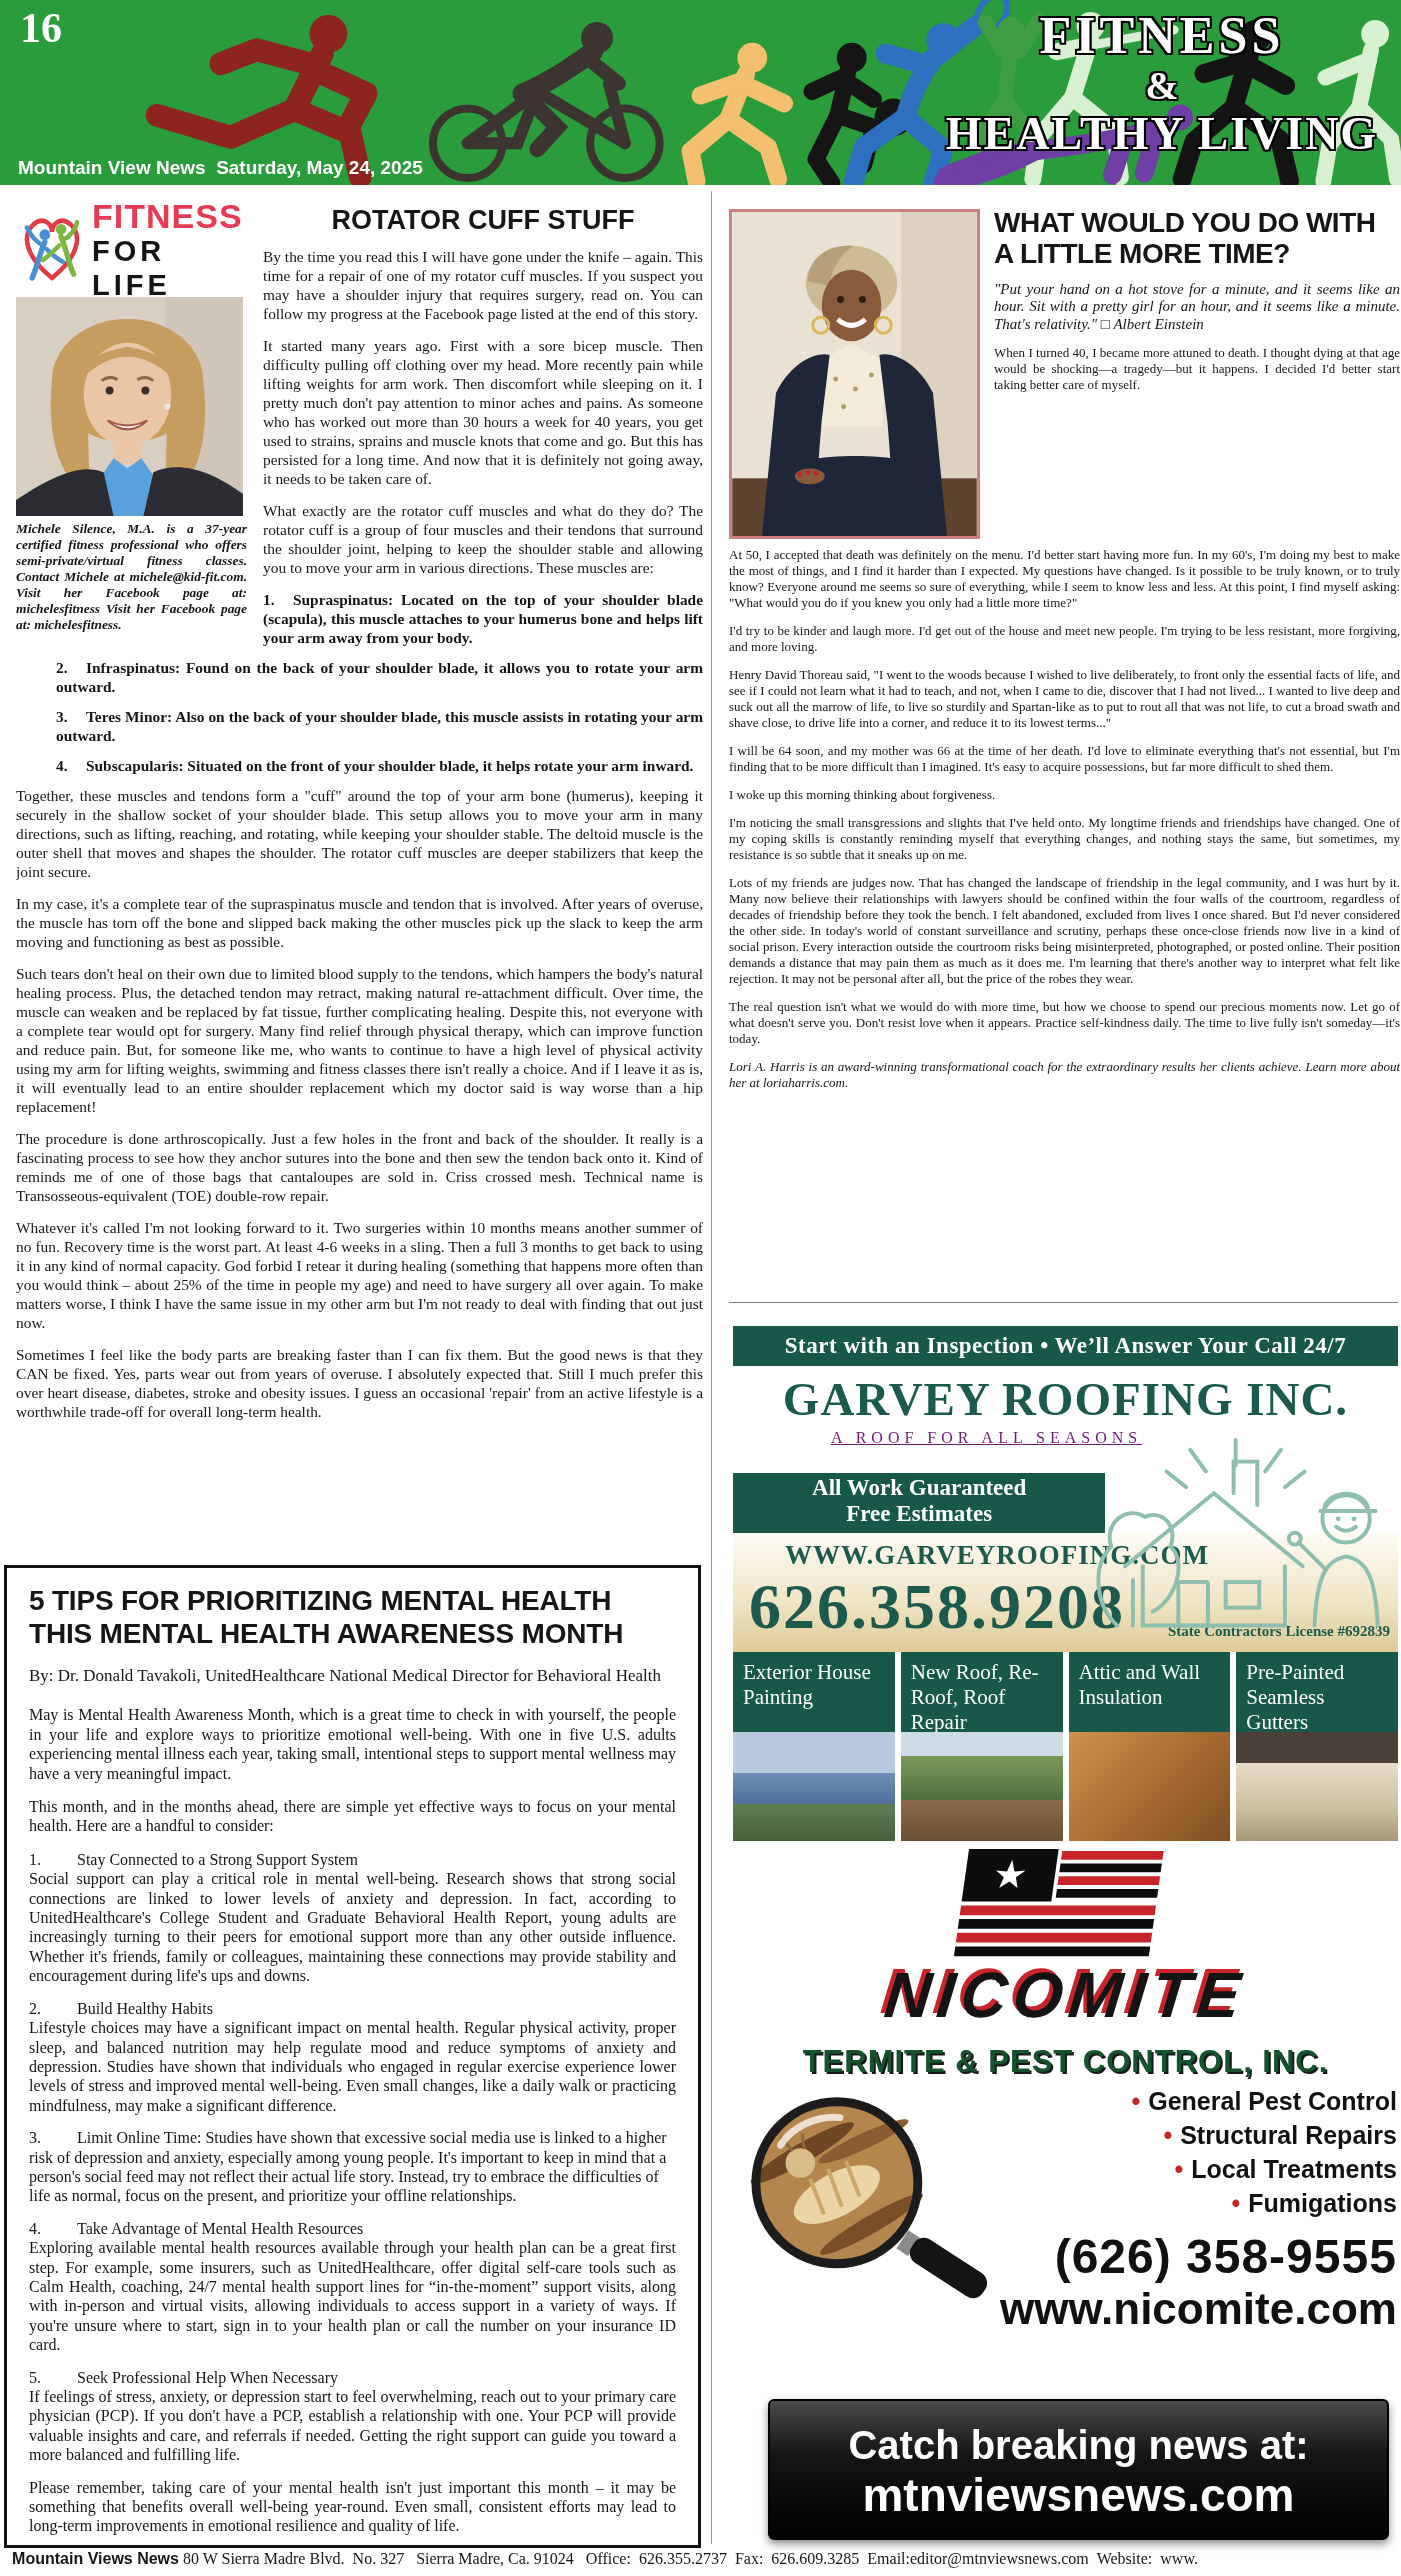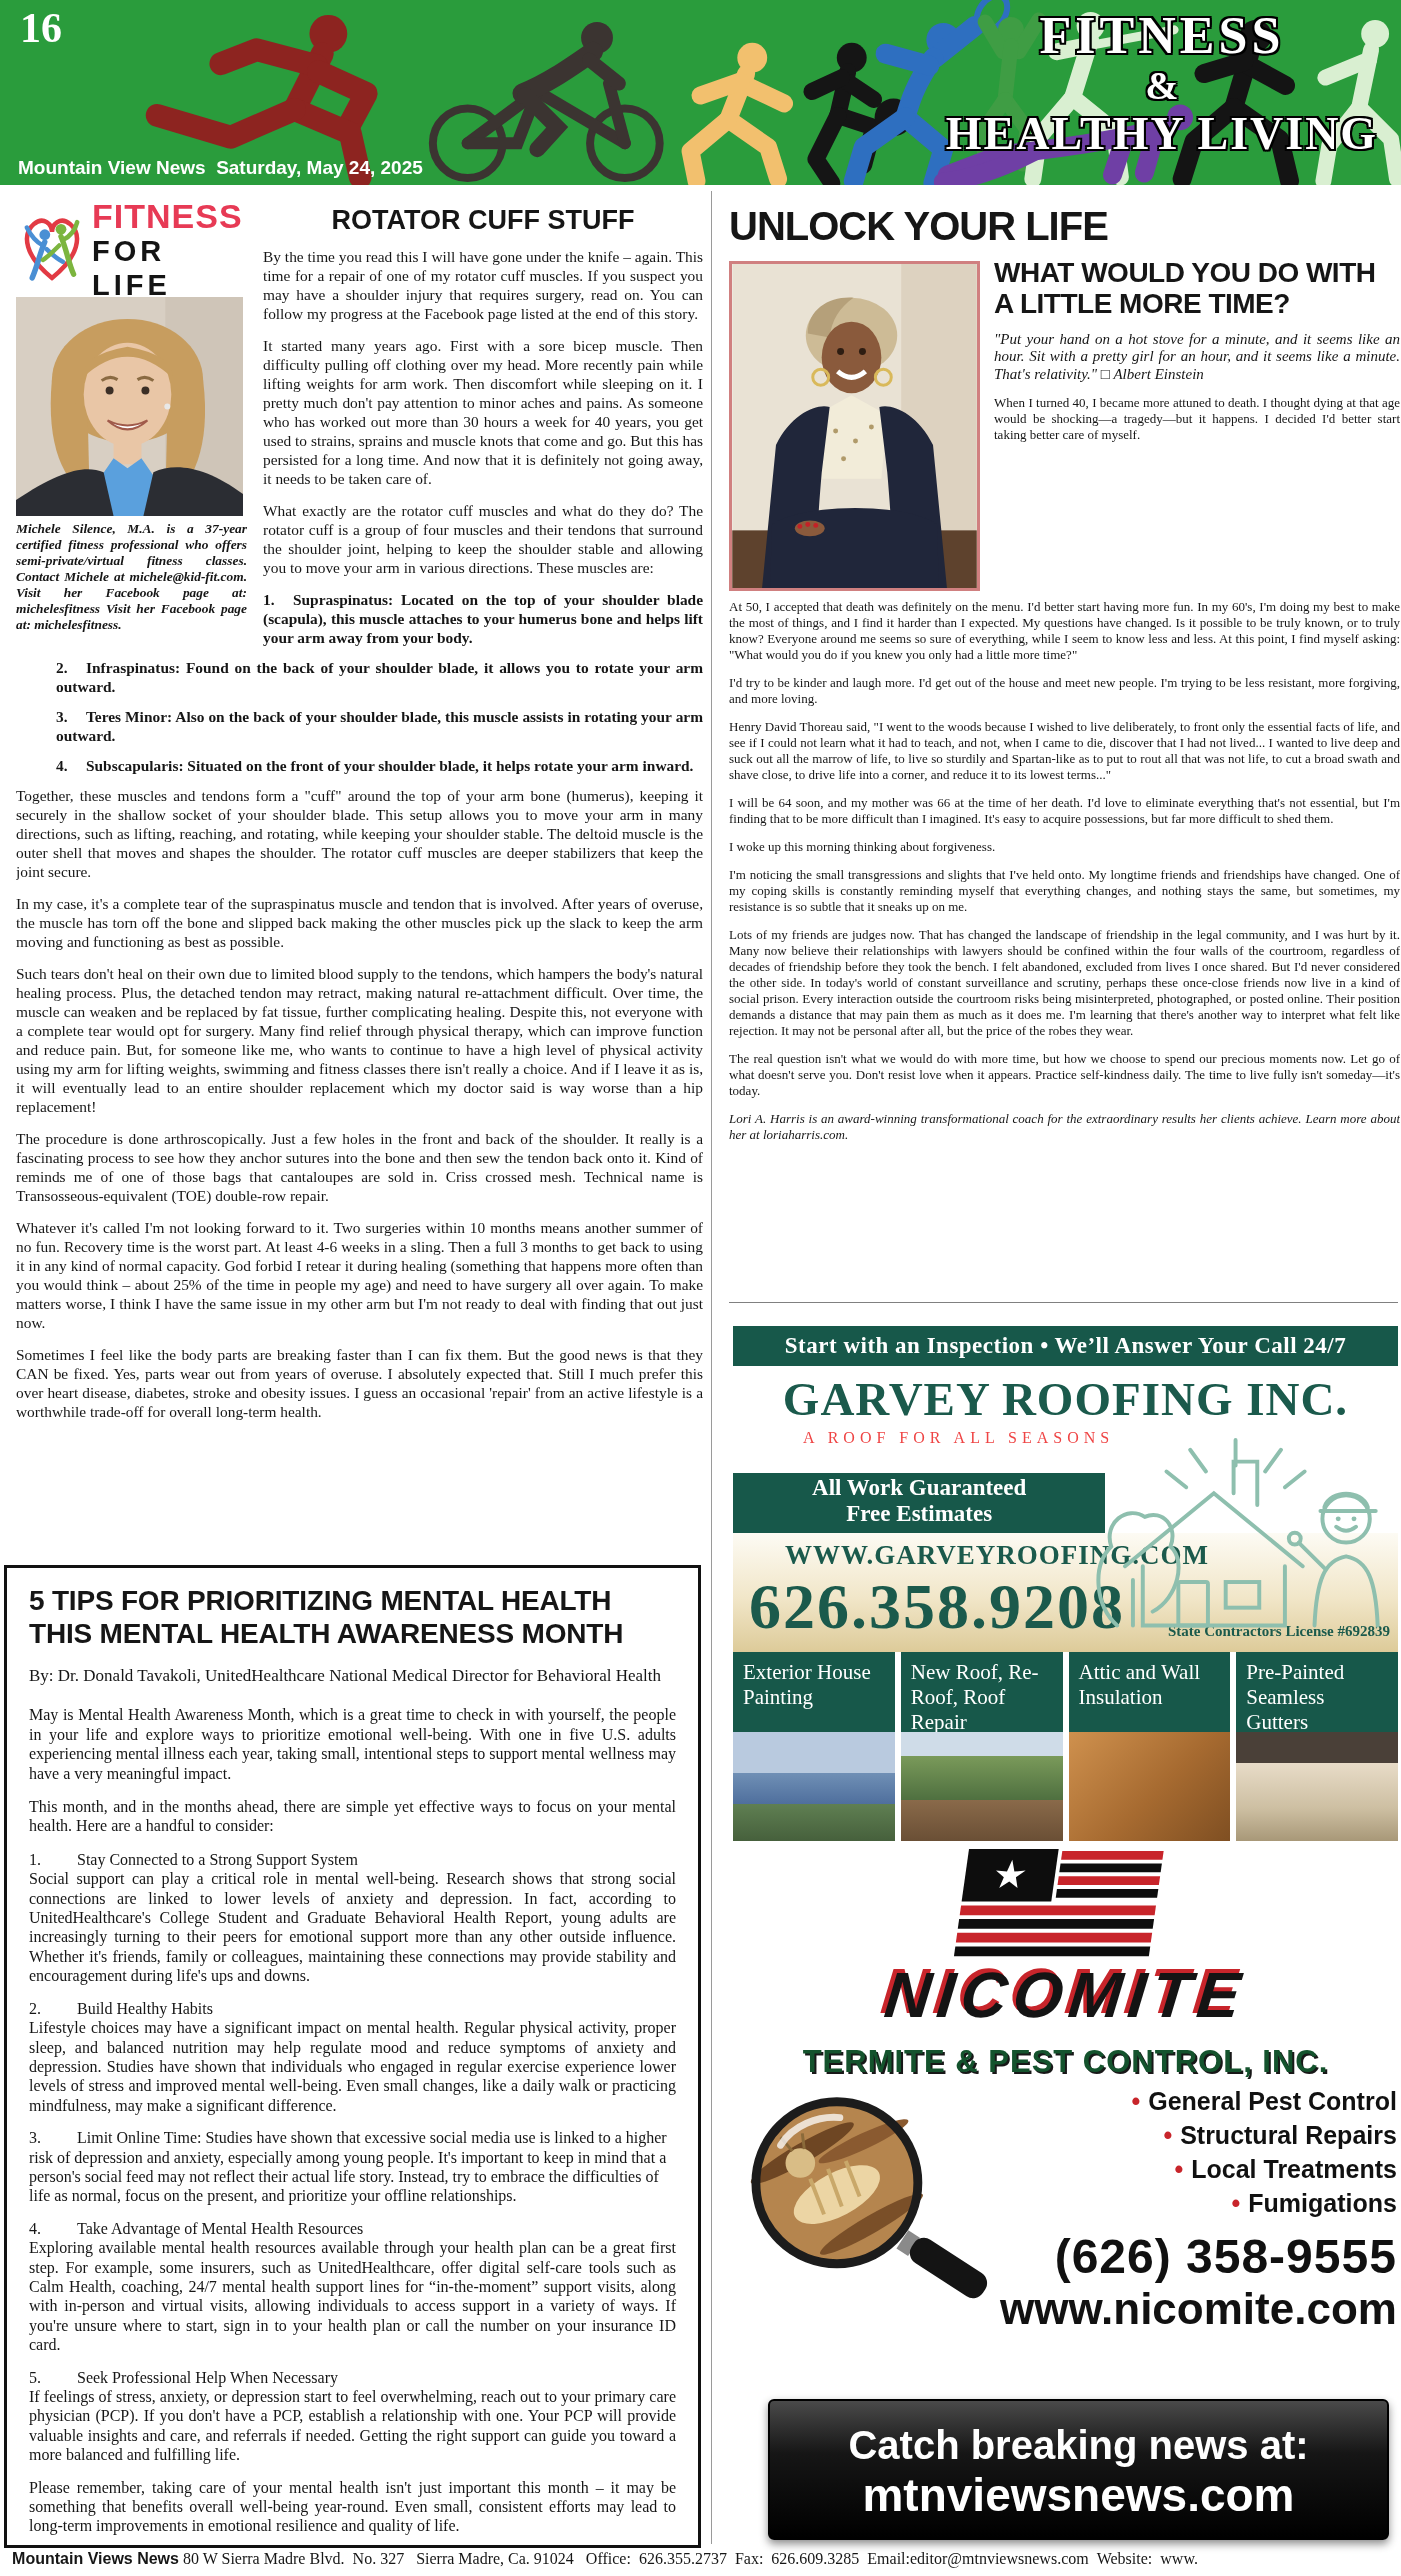--- a/index.html
+++ b/index.html
@@ -55,21 +55,21 @@
   .ul-quote{font:italic 15px/17.4px "Liberation Serif",serif;margin:0 0 12px;}
   .small-p{margin:0 0 12px;}
   .ul-afterphoto{clear:left;}
   .ul-bio{font-style:italic;margin:2px 0 0;}
   .hrule{position:absolute;left:729px;top:1302px;width:669px;height:1px;background:#808080;}
   
   .garvey{position:absolute;left:733px;top:1326px;width:665px;height:512px;background:#fff;}
   .g-topbar{height:40px;background:#17584a;color:#fff;font:bold 23px/40px "Liberation Serif",serif;text-align:center;letter-spacing:0.5px;}
   .g-main{position:relative;height:107px;}
   .g-name{font:bold 47px/58px "Liberation Serif",serif;color:#1b5a4c;text-align:center;letter-spacing:1px;padding-top:4px;}
-  .g-tag{font:16px/20px "Liberation Serif",serif;color:#ef4444;letter-spacing:5px;margin-left:70px;}
+  .g-tag{font:16px/20px "Liberation Serif",serif;color:#701a75;letter-spacing:5px;margin-left:98px;text-decoration:underline;}
   .g-illo{position:absolute;right:4px;top:66px;width:307px;height:227px;z-index:2;}
   .g-band{width:56%;height:60px;background:#17584a;color:#fff;text-align:center;
     font:bold 23px/26px "Liberation Serif",serif;padding-top:2px;box-sizing:border-box;}
   .g-beige{height:119px;background:linear-gradient(180deg,#fdfbf4 0%,#f1e6c8 55%,#ddcb99 100%);position:relative;}
   .g-www{font:bold 27px/36px "Liberation Serif",serif;color:#1b5a4c;padding:4px 0 0 52px;letter-spacing:1px;}
   .g-phone{font:bold 64px/68px "Liberation Serif",serif;color:#1b5a4c;padding-left:16px;letter-spacing:2px;}
   .g-lic{position:absolute;right:8px;bottom:12px;font:bold 15px "Liberation Serif",serif;color:#1b5a4c;}
   .g-services{display:grid;grid-template-columns:repeat(4,1fr);gap:6px;height:189px;}
   .g-svc{display:flex;flex-direction:column;}
   .g-svc-label{background:#17584a;color:#fff;font:21px/25px "Liberation Serif",serif;padding:8px 10px;height:80px;box-sizing:border-box;}
@@ -311,21 +311,20 @@
       </div>
         <div class="mh-sec">
         <div class="mh-head"><span class="mh-num">5.</span><span>Seek Professional Help When Necessary</span></div>
         <div class="mh-body">If feelings of stress, anxiety, or depression start to feel overwhelming, reach out to your primary care physician (PCP). If you don't have a PCP, establish a relationship with one. Your PCP will  provide valuable insights and care, and referrals if needed. Getting the right support can guide you toward a more balanced and fulfilling life.</div>
       </div>
       </div>
     <p class="mh-outro">Please remember, taking care of your mental health isn't just important this month – it may be something that benefits overall well-being year-round. Even small, consistent efforts may lead to long-term improvements in emotional resilience and quality of life.</p>
   </section>
 
   <section class="rightcol">
-    <h1 class="ul-title">UNLOCK YOUR LIFE</h1>
     <div class="lori-wrap">
       <svg class="lori-photo" viewBox="0 0 246 326">
         <rect width="246" height="326" fill="#e9e2d4"></rect>
           <rect x="170" width="76" height="326" fill="#ddd2c0"></rect>
         <rect y="268" width="246" height="58" fill="#5e422d"></rect>
         <ellipse cx="120" cy="72" rx="46" ry="38" fill="#cdbb96"></ellipse>
         <path d="M76,70 C76,44 100,32 122,34 C108,44 100,56 98,74 Z" fill="#b5a07a"></path>
         <ellipse cx="120" cy="94" rx="30" ry="36" fill="#8a5a3c"></ellipse>
         <circle cx="89" cy="114" r="8" fill="none" stroke="#d9b95a" stroke-width="3"></circle>
         <circle cx="152" cy="114" r="8" fill="none" stroke="#d9b95a" stroke-width="3"></circle>

